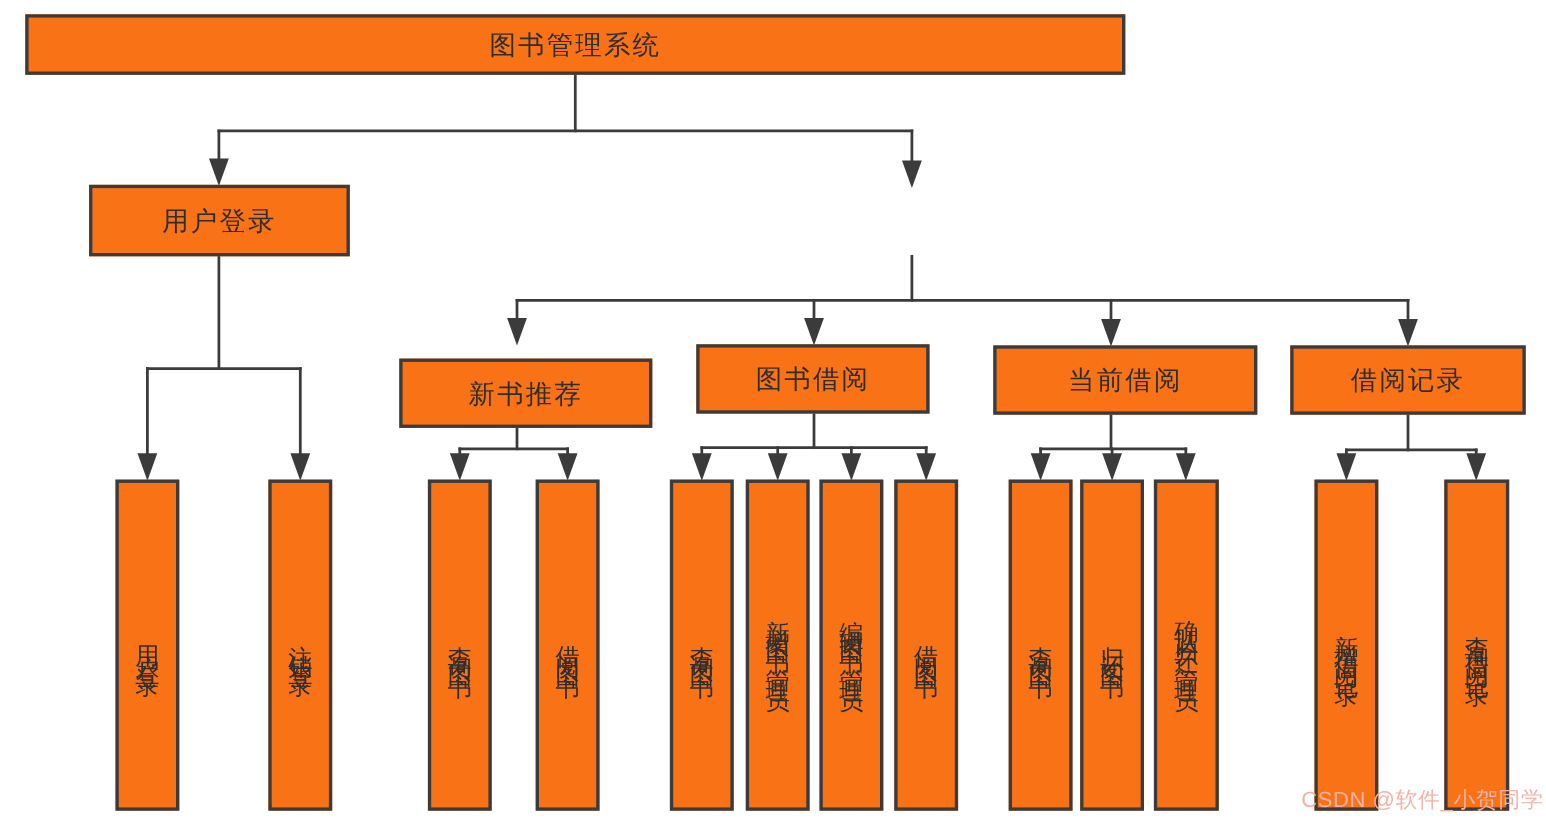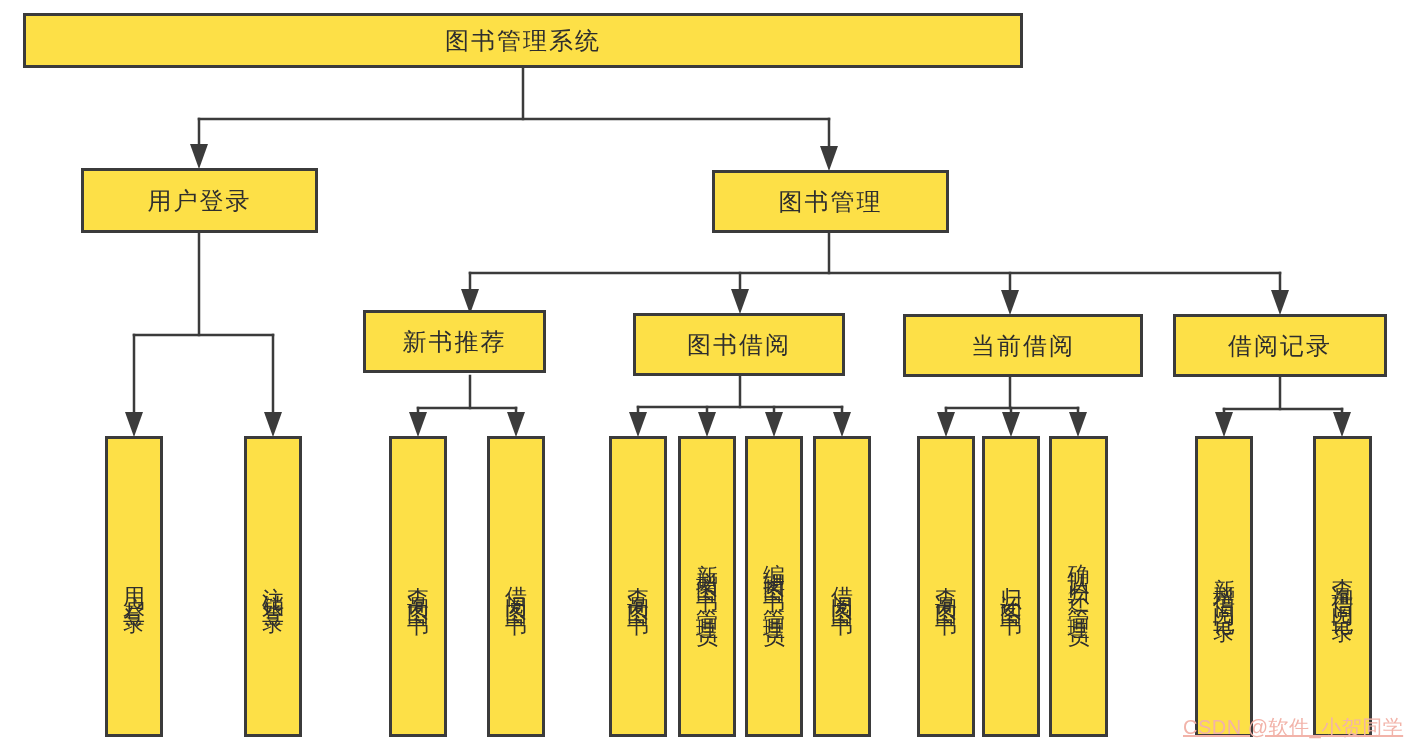--- a/index.html
+++ b/index.html
@@ -13,21 +13,21 @@
   }
   .edges {
     position: absolute;
     left: 0; top: 0;
     z-index: 1;
   }
   .node {
     position: absolute;
     z-index: 2;
     box-sizing: border-box;
-    background: #fde047;
+    background: #f97316;
     border: 3px solid #3b3b3b;
     display: flex;
     align-items: center;
     justify-content: center;
     color: #2e2e2e;
     text-align: center;
   }
   .node.h {
     font-size: 24px;
     letter-spacing: 2px;
@@ -43,21 +43,20 @@
   .watermark {
     position: absolute;
     z-index: 5;
     left: 1183px;
     top: 714px;
     font-size: 20px;
     letter-spacing: 0.5px;
     color: #f2b3a9;
     white-space: nowrap;
     pointer-events: none;
-    text-decoration: underline;
   }
 </style>
 </head>
 <body>
 
 <div class="canvas">
   <svg class="edges" width="1405" height="747" viewBox="0 0 1405 747" xmlns="http://www.w3.org/2000/svg">
       <line x1="523" y1="68" x2="523" y2="119" stroke="#3b3b3b" stroke-width="2.5" stroke-linecap="square"></line>
       <line x1="199" y1="119" x2="829" y2="119" stroke="#3b3b3b" stroke-width="2.5" stroke-linecap="square"></line>
       <line x1="199" y1="119" x2="199" y2="146" stroke="#3b3b3b" stroke-width="2.5" stroke-linecap="square"></line>
@@ -108,22 +107,21 @@
       <line x1="1224" y1="409" x2="1342" y2="409" stroke="#3b3b3b" stroke-width="2.5" stroke-linecap="square"></line>
       <line x1="1224" y1="409" x2="1224" y2="414" stroke="#3b3b3b" stroke-width="2.5" stroke-linecap="square"></line>
       <polygon points="1215,412 1233,412 1224,437" fill="#3b3b3b"></polygon>
       <line x1="1342" y1="409" x2="1342" y2="414" stroke="#3b3b3b" stroke-width="2.5" stroke-linecap="square"></line>
       <polygon points="1333,412 1351,412 1342,437" fill="#3b3b3b"></polygon>
     </svg>
 
   <div class="watermark">CSDN @软件_小贺同学</div>
 <div class="node h" style="left: 23px; top: 13px; width: 1000px; height: 55px; border-color: rgb(59, 59, 59); color: rgb(46, 46, 46);">图书管理系统</div>
     <div class="node h" style="left: 81px; top: 168px; width: 237px; height: 65px; border-color: rgb(59, 59, 59); color: rgb(46, 46, 46);">用户登录</div>
-    <div class="node h" style="left: 712px; top: 170px; width: 237px; height: 63px; border-color: rgb(59, 59, 59); color: rgb(46, 46, 46);">图书管理</div>
-    <div class="node h" style="left: 363px; top: 310px; width: 183px; height: 63px; border-color: rgb(59, 59, 59); color: rgb(46, 46, 46);">新书推荐</div>
+    <div class="node h" style="left: 363px; top: 326px; width: 230px; height: 63px; border-color: rgb(59, 59, 59); color: rgb(46, 46, 46);">新书推荐</div>
     <div class="node h" style="left: 633px; top: 313px; width: 212px; height: 63px; border-color: rgb(59, 59, 59); color: rgb(46, 46, 46);">图书借阅</div>
     <div class="node h" style="left: 903px; top: 314px; width: 240px; height: 63px; border-color: rgb(59, 59, 59); color: rgb(46, 46, 46);">当前借阅</div>
     <div class="node h" style="left: 1173px; top: 314px; width: 214px; height: 63px; border-color: rgb(59, 59, 59); color: rgb(46, 46, 46);">借阅记录</div>
     <div class="node v" style="left: 105px; top: 436px; width: 58px; height: 301px; border-color: rgb(59, 59, 59); color: rgb(46, 46, 46);">用户登录</div>
     <div class="node v" style="left: 244px; top: 436px; width: 58px; height: 301px; border-color: rgb(59, 59, 59); color: rgb(46, 46, 46);">注销登录</div>
     <div class="node v" style="left: 389px; top: 436px; width: 58px; height: 301px; border-color: rgb(59, 59, 59); color: rgb(46, 46, 46);">查询图书</div>
     <div class="node v" style="left: 487px; top: 436px; width: 58px; height: 301px; border-color: rgb(59, 59, 59); color: rgb(46, 46, 46);">借阅图书</div>
     <div class="node v" style="left: 609px; top: 436px; width: 58px; height: 301px; border-color: rgb(59, 59, 59); color: rgb(46, 46, 46);">查询图书</div>
     <div class="node v" style="left: 678px; top: 436px; width: 58px; height: 301px; border-color: rgb(59, 59, 59); color: rgb(46, 46, 46);">新增图书（管理员）</div>
     <div class="node v" style="left: 745px; top: 436px; width: 58px; height: 301px; border-color: rgb(59, 59, 59); color: rgb(46, 46, 46);">编辑图书（管理员）</div>

